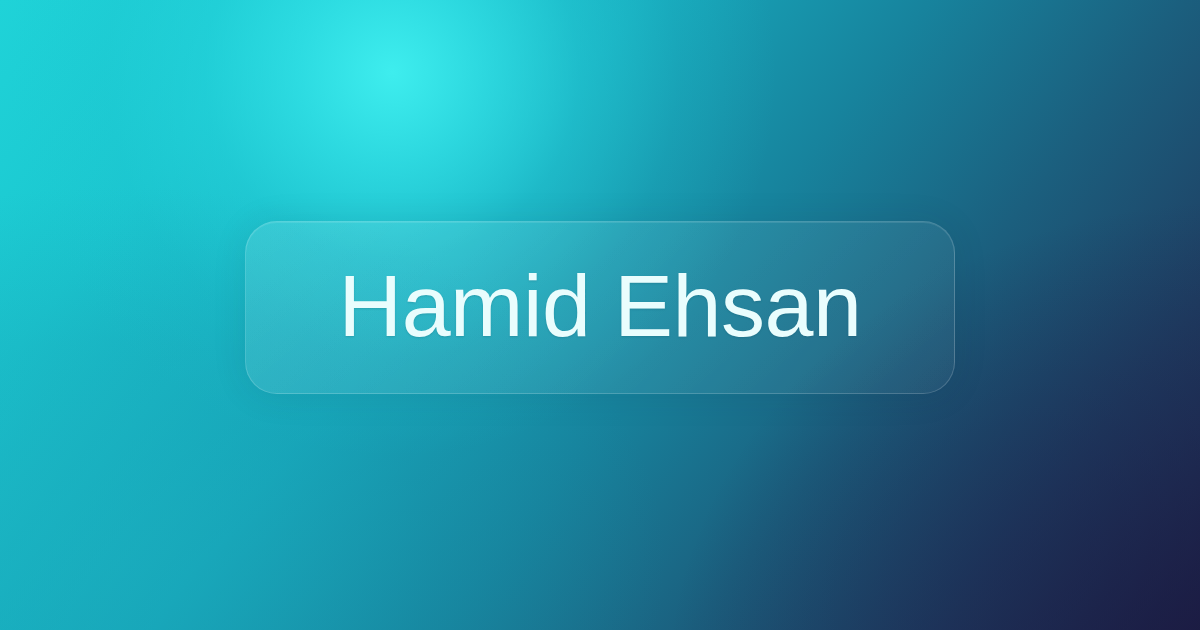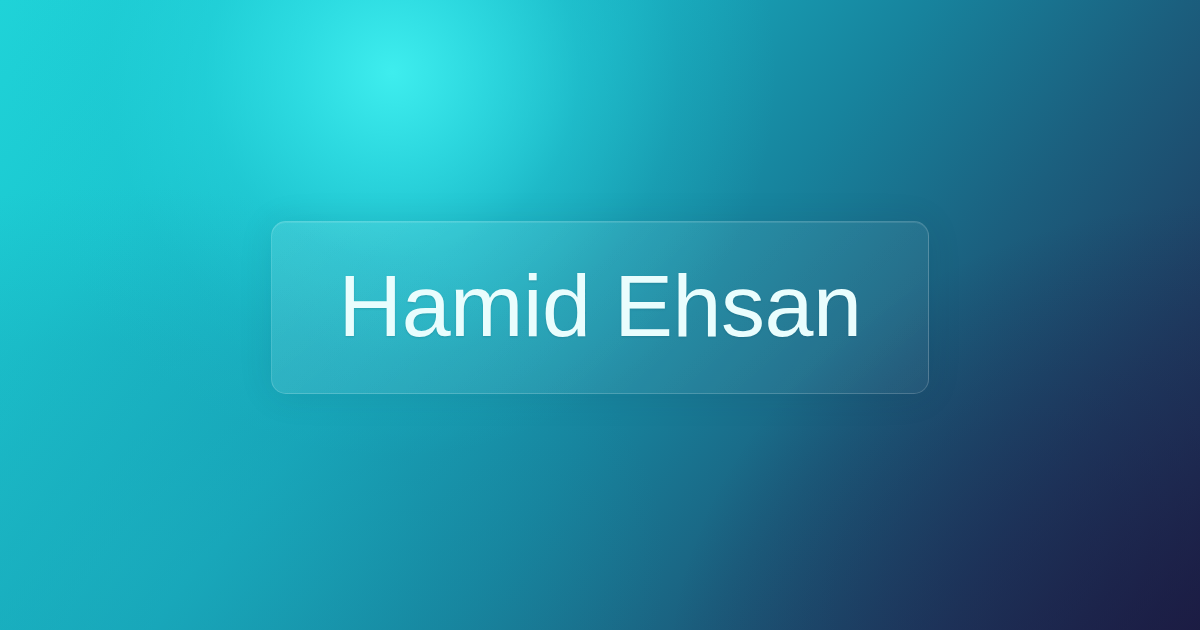--- a/index.html
+++ b/index.html
@@ -86,24 +86,24 @@
     width: 1200px;
     height: 630px;
     display: flex;
     align-items: center;
     justify-content: center;
   }
 
   .name-card {
     position: relative;
     box-sizing: border-box;
-    width: 658px;
+    width: 710px;
     height: 173px;
     margin-top: -15px;              
-    border-radius: 15px;
+    border-radius: 32px;
     border: 1px solid rgba(255, 255, 255, 0.17);
     background: linear-gradient(140deg,
         rgba(255, 255, 255, 0.115) 0%,
         rgba(255, 255, 255, 0.075) 48%,
         rgba(255, 255, 255, 0.045) 100%);
     box-shadow:
       0 2px 34px rgba(10, 40, 60, 0.10),
       inset 0 1px 0 rgba(255, 255, 255, 0.10);
     display: flex;
     align-items: center;

